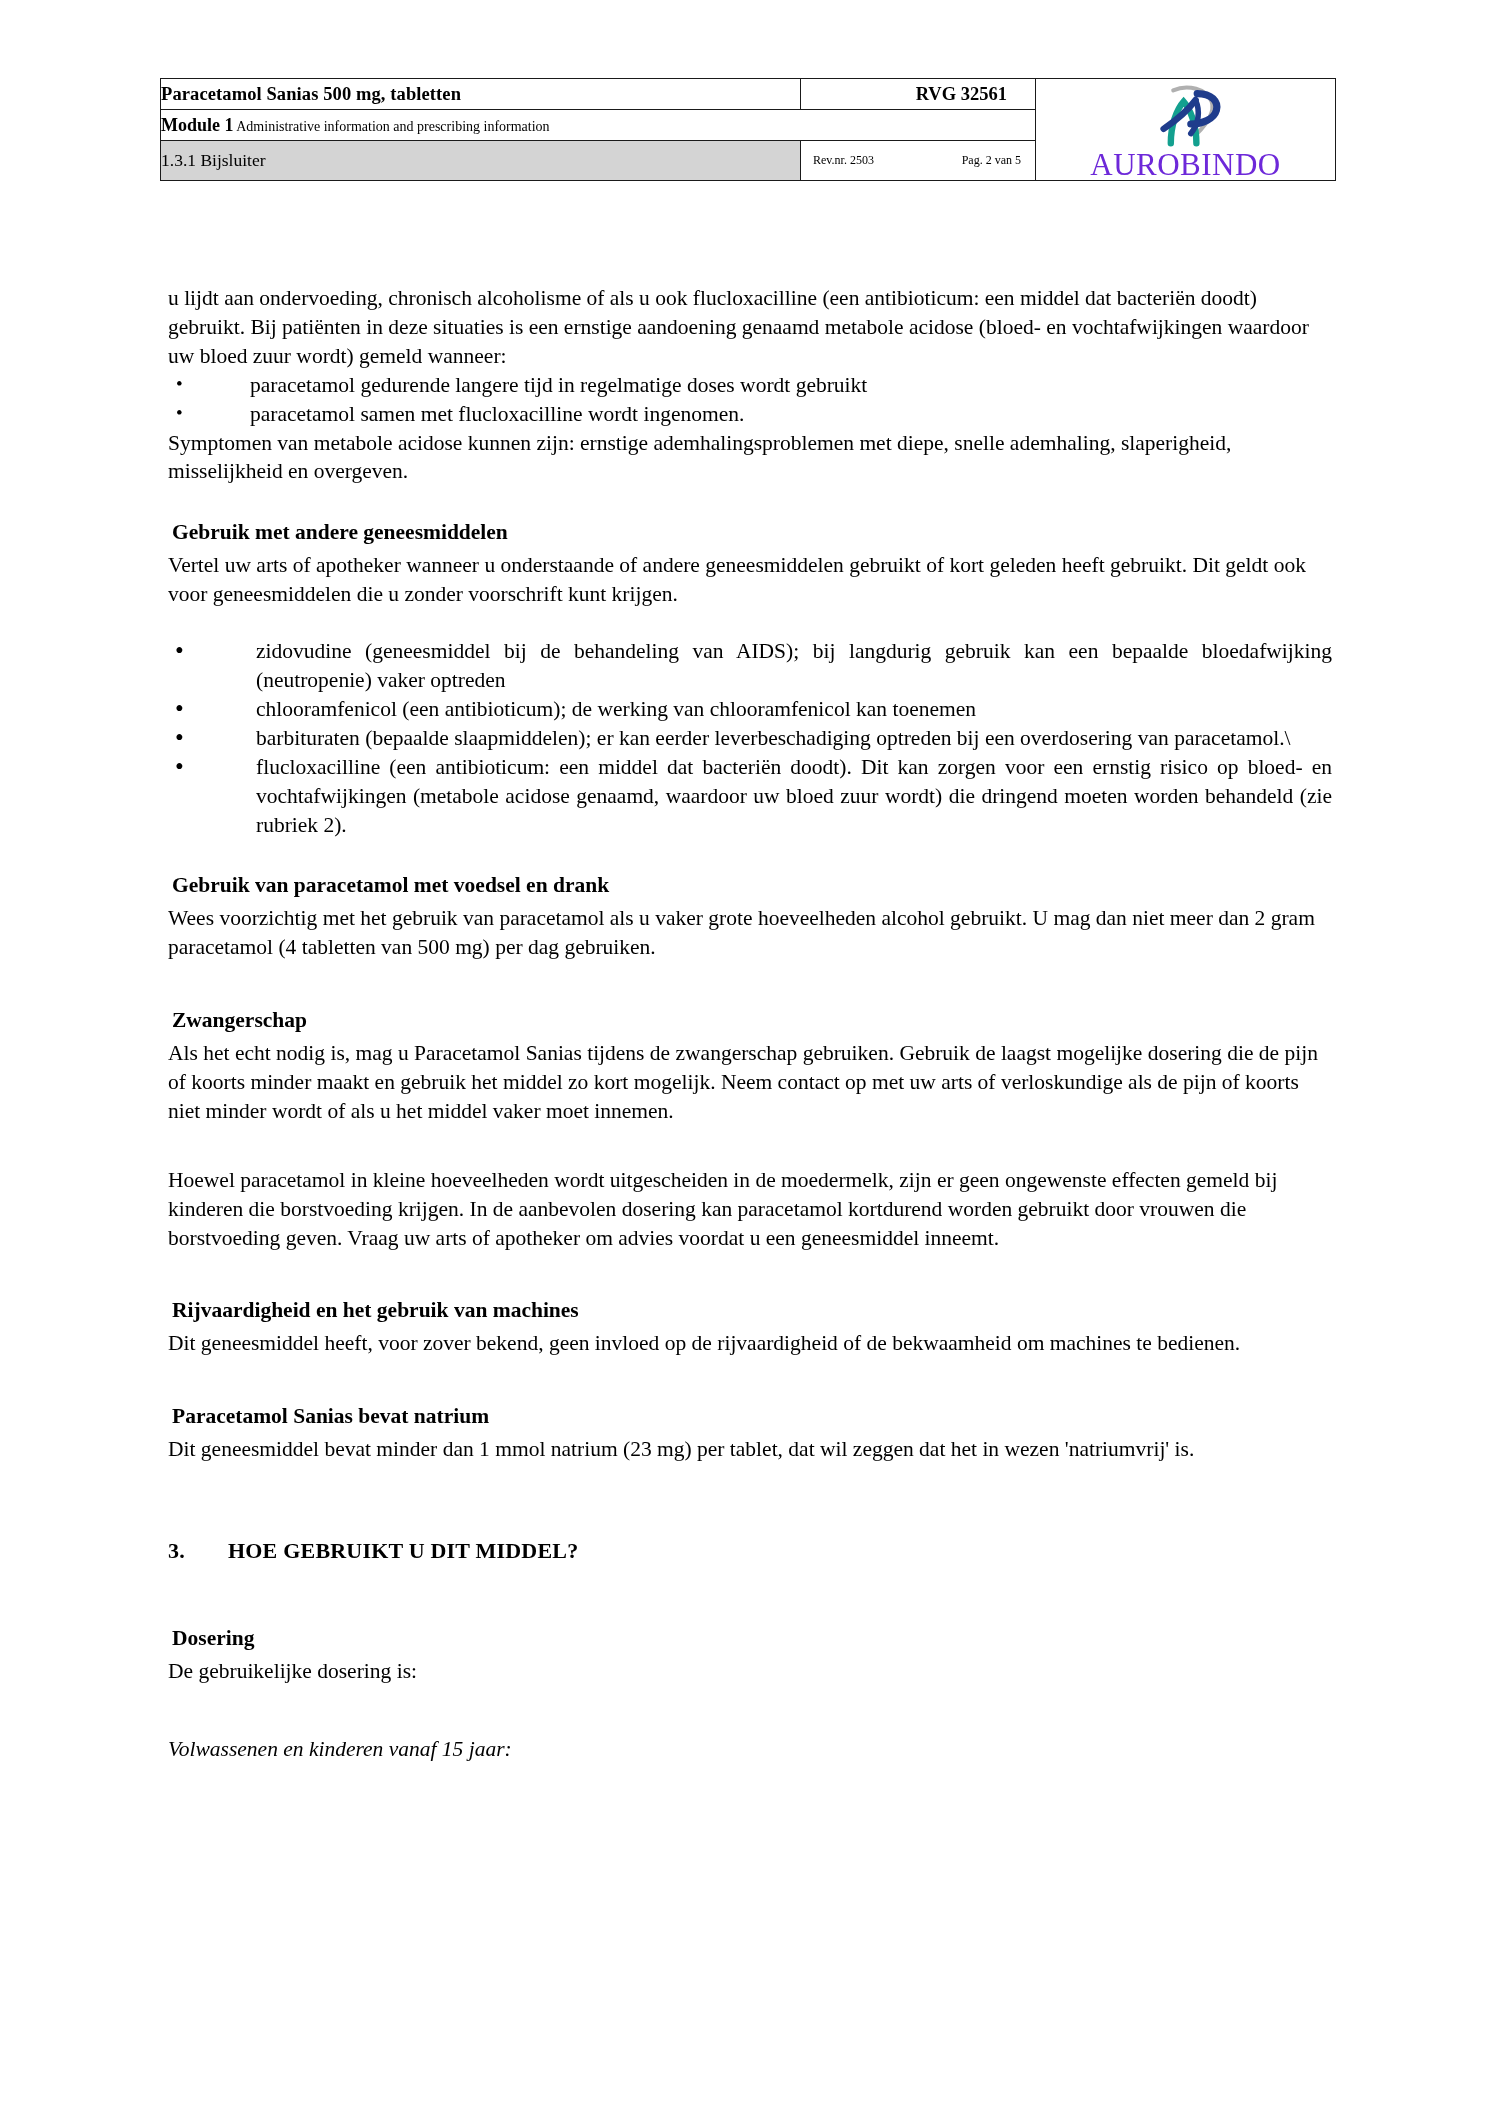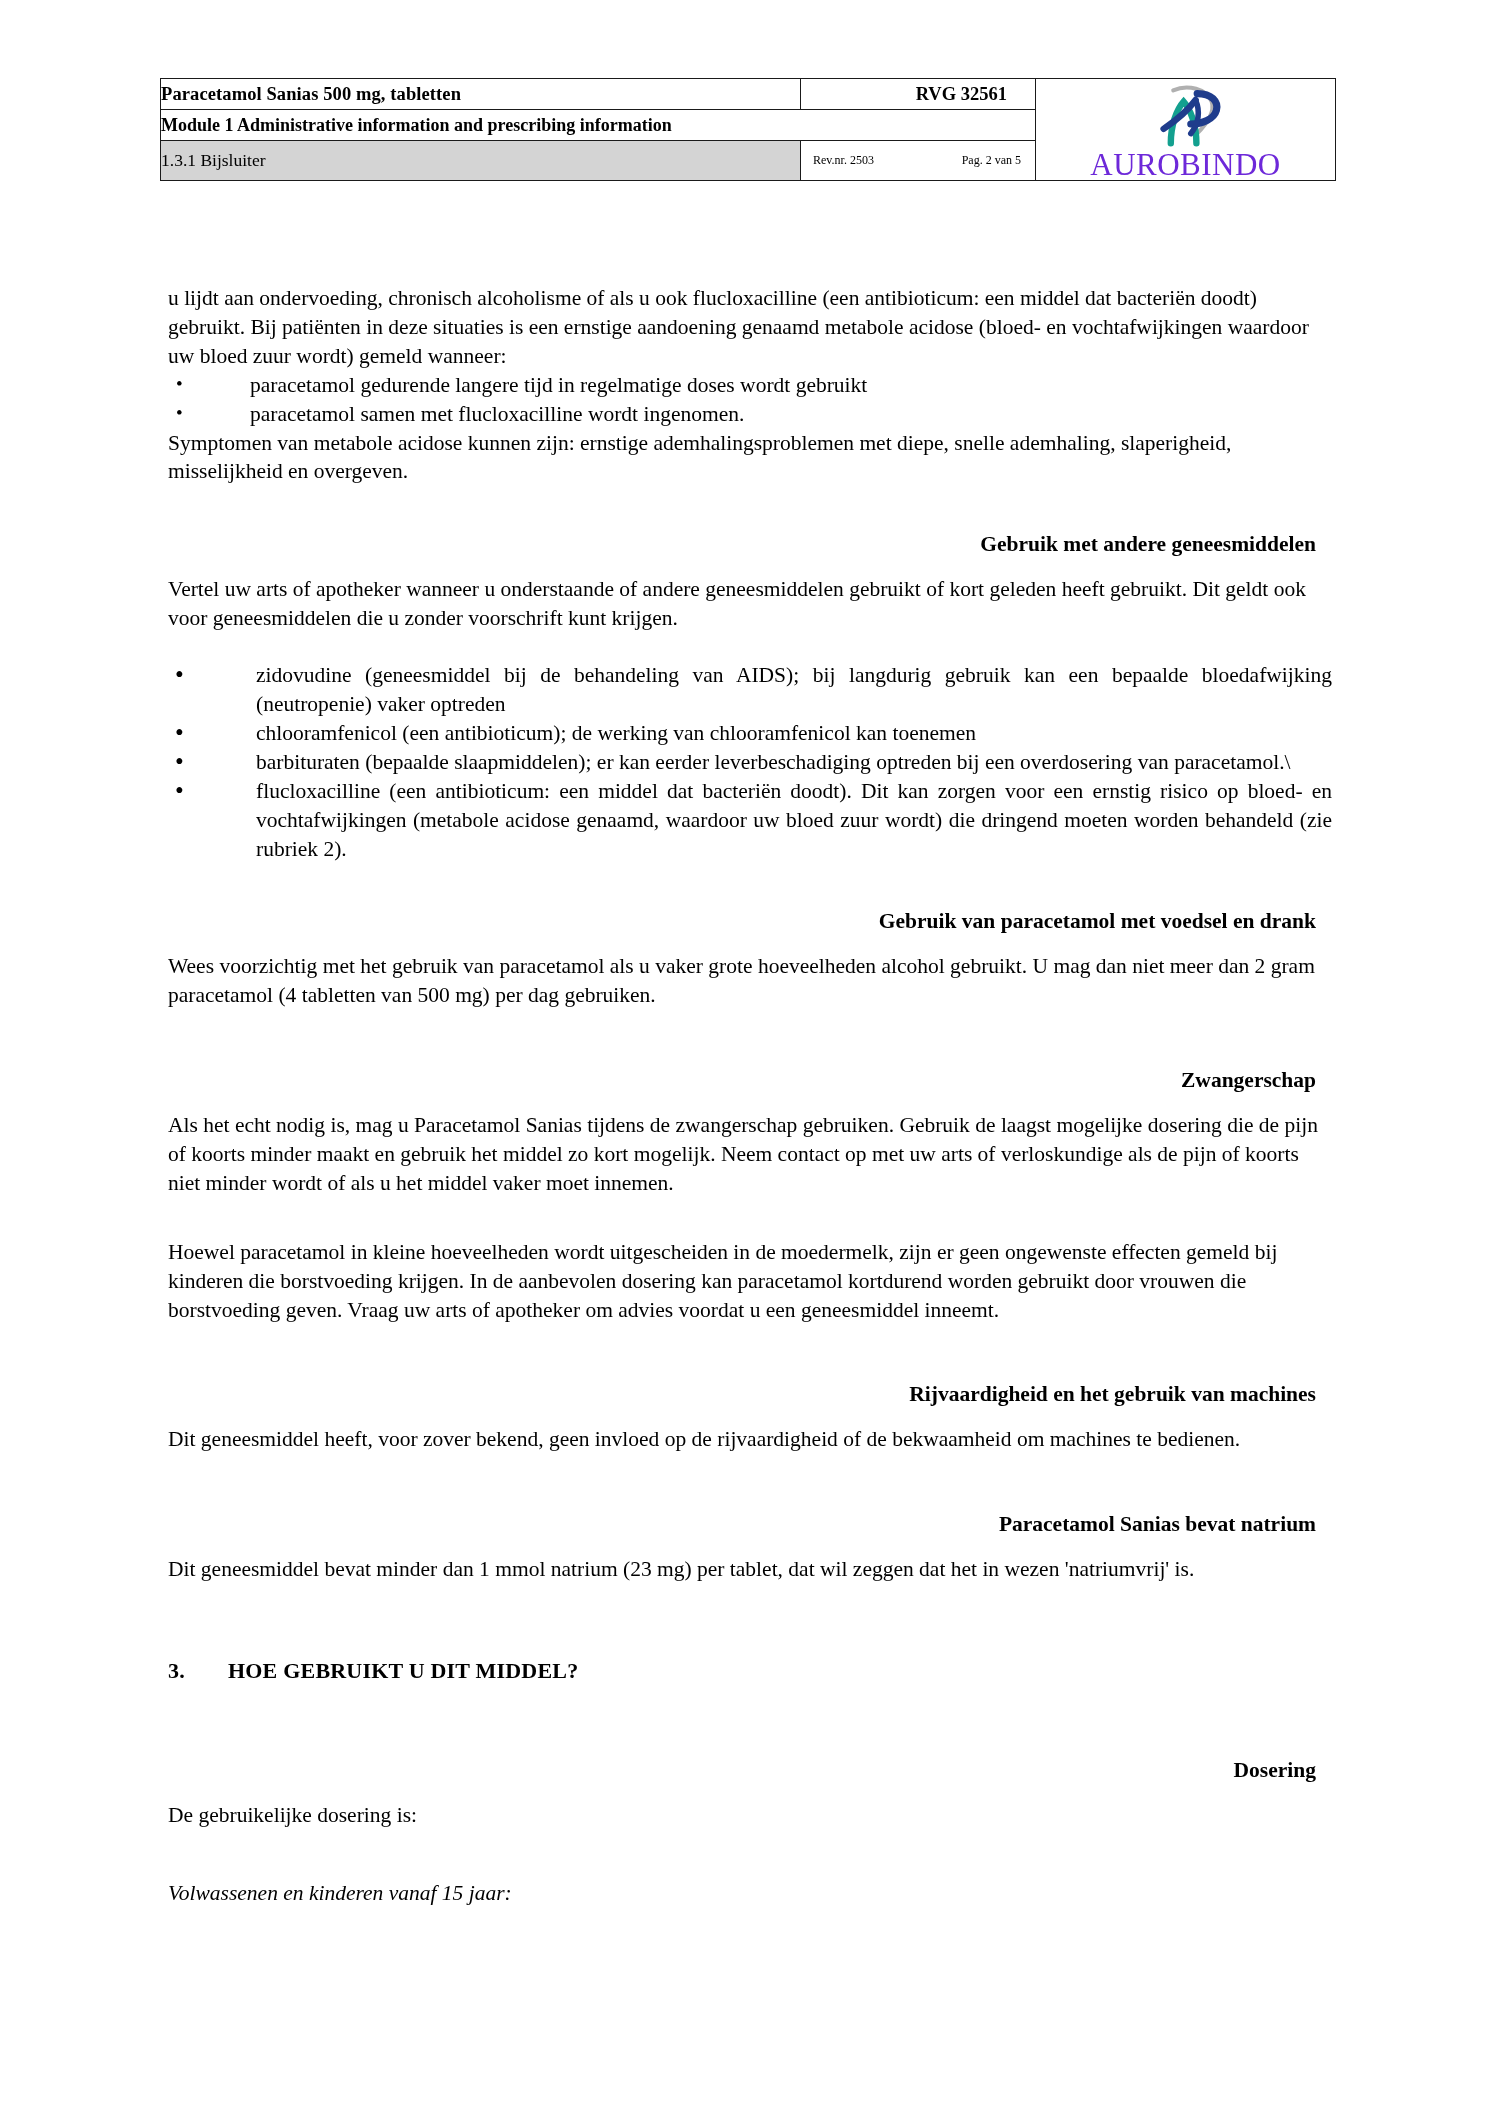--- a/index.html
+++ b/index.html
@@ -54,22 +54,22 @@
     font-size: 18.5px;
     text-align: right;
     padding-right: 28px;
     white-space: nowrap;
   }
   .hdr-module-strong {
     font-weight: bold;
     font-size: 18px;
   }
   .hdr-module-rest {
-    font-weight: bold;
-    font-size: 18px;
+    font-weight: normal;
+    font-size: 14px;
   }
   .row-gray td.gray-cell {
     background: #d4d4d4;
   }
   .hdr-bijsluiter {
     font-weight: normal;
     font-size: 17.5px;
   }
   .hdr-rev {
     font-size: 12px;
@@ -117,25 +117,24 @@
 
   p.para {
     margin: 0;
     font-size: 21.5px;
     line-height: 1.345;
     text-align: left;
     font-family: Liberation Serif, serif;
   }
 
   h3.sub {
-    margin: 16px;
+    margin: 4px;
     font-size: 21.5px;
     line-height: 1.345;
     font-weight: bold;
-    text-align: right;
   }
   .spacer-md { height: 28px; }
   .spacer-lg { height: 40px; }
   .spacer-xl { height: 56px; }
   .spacer-xxl { height: 74px; }
 
   
   ul.blist {
     margin: 0;
     padding: 0;

